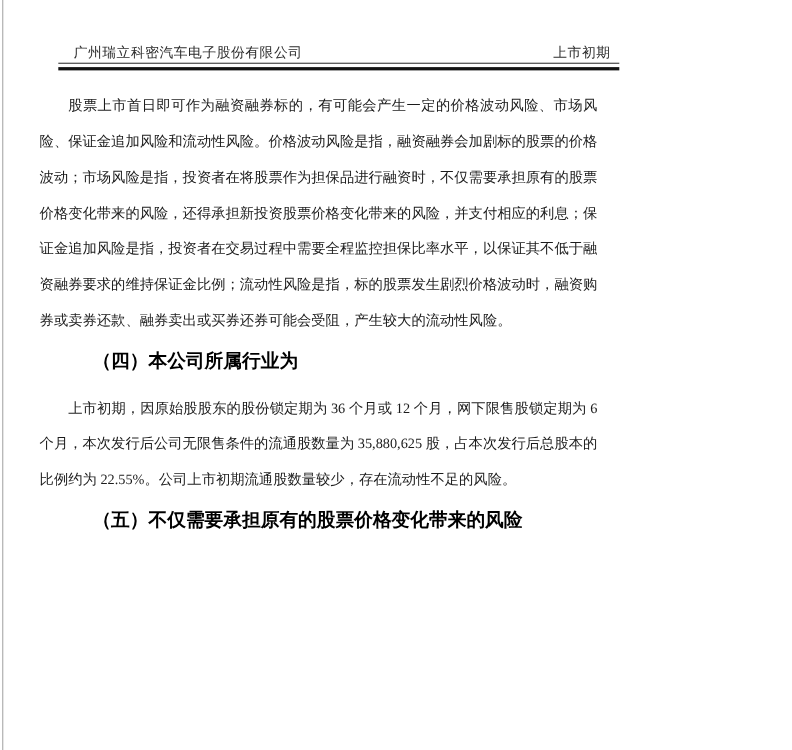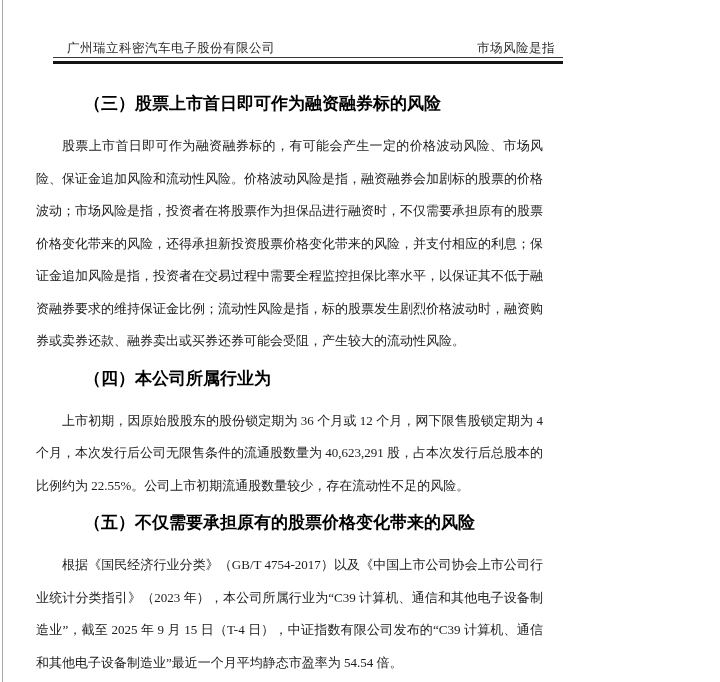--- a/index.html
+++ b/index.html
@@ -68,35 +68,33 @@
   }
 </style>
 </head>
 <body>
 
 <div class="page">
   <div class="page-edge-line"></div>
 
   <div class="doc-header">
     <span>广州瑞立科密汽车电子股份有限公司</span>
-    <span>市场风险是指</span>
+    <span>上市初期</span>
   </div>
   <div class="doc-header-rule"></div>
 
   <div class="content">
 
     <div class="section first">
-      <h3>（三）股票上市首日即可作为融资融券标的风险</h3>
       <p>股票上市首日即可作为融资融券标的，有可能会产生一定的价格波动风险、市场风险、保证金追加风险和流动性风险。价格波动风险是指，融资融券会加剧标的股票的价格波动；市场风险是指，投资者在将股票作为担保品进行融资时，不仅需要承担原有的股票价格变化带来的风险，还得承担新投资股票价格变化带来的风险，并支付相应的利息；保证金追加风险是指，投资者在交易过程中需要全程监控担保比率水平，以保证其不低于融资融券要求的维持保证金比例；流动性风险是指，标的股票发生剧烈价格波动时，融资购券或卖券还款、融券卖出或买券还券可能会受阻，产生较大的流动性风险。</p>
     </div>
 
     <div class="section">
       <h3>（四）本公司所属行业为</h3>
-      <p>上市初期，因原始股股东的股份锁定期为 36 个月或 12 个月，网下限售股锁定期为 4 个月，本次发行后公司无限售条件的流通股数量为 40,623,291 股，占本次发行后总股本的比例约为 22.55%。公司上市初期流通股数量较少，存在流动性不足的风险。</p>
+      <p>上市初期，因原始股股东的股份锁定期为 36 个月或 12 个月，网下限售股锁定期为 6 个月，本次发行后公司无限售条件的流通股数量为 35,880,625 股，占本次发行后总股本的比例约为 22.55%。公司上市初期流通股数量较少，存在流动性不足的风险。</p>
     </div>
 
     <div class="section">
       <h3>（五）不仅需要承担原有的股票价格变化带来的风险</h3>
-      <p>根据《国民经济行业分类》（GB/T 4754-2017）以及《中国上市公司协会上市公司行业统计分类指引》（2023 年），本公司所属行业为“C39 计算机、通信和其他电子设备制造业”，截至 2025 年 9 月 15 日（T-4 日），中证指数有限公司发布的“C39 计算机、通信和其他电子设备制造业”最近一个月平均静态市盈率为 54.54 倍。</p>
     </div>
 
   </div>
 </div>
 
 </body></html>

